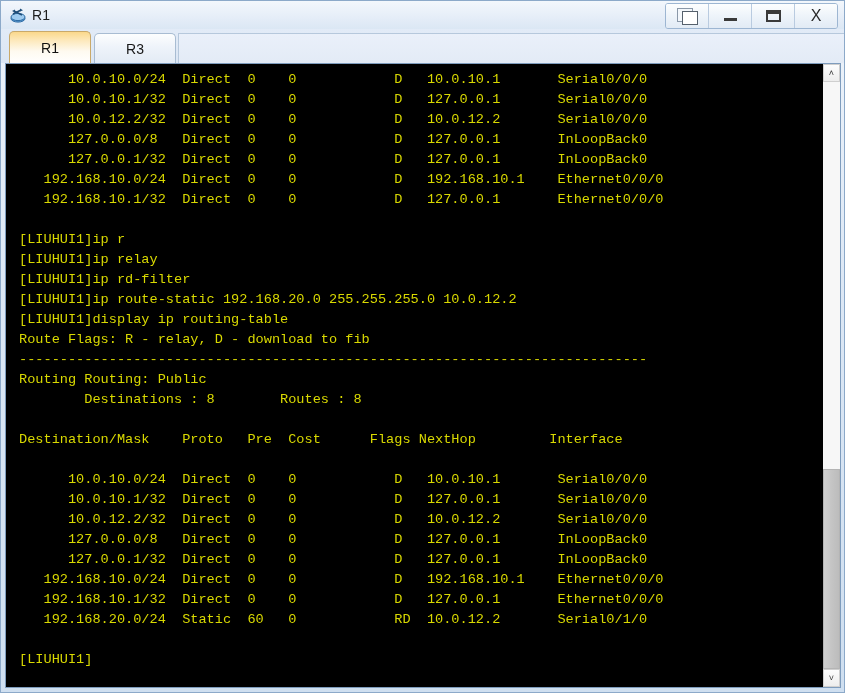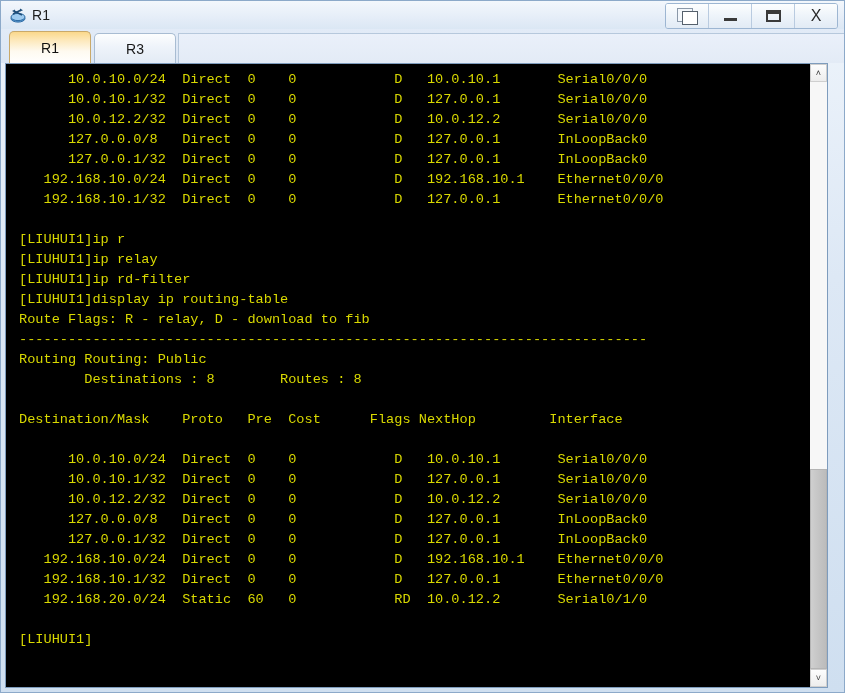--- a/index.html
+++ b/index.html
@@ -83,21 +83,21 @@
   .tabfill{flex:1;height:30px;
     border:1px solid #b6c8dc;border-bottom:none;border-right:none;
     border-radius:0;
     background:linear-gradient(180deg,#eaf0fa 0%,#e3ebf6 100%);
     box-sizing:border-box;
     margin-left:-1px;
   }
   
   .term-wrap{
     flex:1;display:flex;
-    margin:0 16px 4px 4px;
+    margin:0 3px 4px 4px;
     border:1px solid #7e9cbd;
     box-sizing:border-box;
     background:#000;
     overflow:hidden;
   }
   .terminal{
     flex:1;background:#000;
     position:relative;overflow:hidden;
     padding:6px 0 0 0;
   }
@@ -185,20 +185,21 @@
         <div class="line">      10.0.10.1/32  Direct  0    0            D   127.0.0.1       Serial0/0/0</div>
         <div class="line">      10.0.12.2/32  Direct  0    0            D   10.0.12.2       Serial0/0/0</div>
         <div class="line">      127.0.0.0/8   Direct  0    0            D   127.0.0.1       InLoopBack0</div>
         <div class="line">      127.0.0.1/32  Direct  0    0            D   127.0.0.1       InLoopBack0</div>
         <div class="line">   192.168.10.0/24  Direct  0    0            D   192.168.10.1    Ethernet0/0/0</div>
         <div class="line">   192.168.10.1/32  Direct  0    0            D   127.0.0.1       Ethernet0/0/0</div>
         <div class="line">&nbsp;</div>
         <div class="line">[LIUHUI1]ip r</div>
         <div class="line">[LIUHUI1]ip relay</div>
         <div class="line">[LIUHUI1]ip rd-filter</div>
+        <div class="line">[LIUHUI1]ip route-static 192.168.20.0 255.255.255.0 10.0.12.2</div>
         <div class="line">[LIUHUI1]display ip routing-table</div>
         <div class="line">Route Flags: R - relay, D - download to fib</div>
         <div class="line">-----------------------------------------------------------------------------</div>
         <div class="line">Routing Routing: Public</div>
         <div class="line">        Destinations : 8        Routes : 8</div>
         <div class="line">&nbsp;</div>
         <div class="line">Destination/Mask    Proto   Pre  Cost      Flags NextHop         Interface</div>
         <div class="line">&nbsp;</div>
         <div class="line">      10.0.10.0/24  Direct  0    0            D   10.0.10.1       Serial0/0/0</div>
         <div class="line">      10.0.10.1/32  Direct  0    0            D   127.0.0.1       Serial0/0/0</div>

